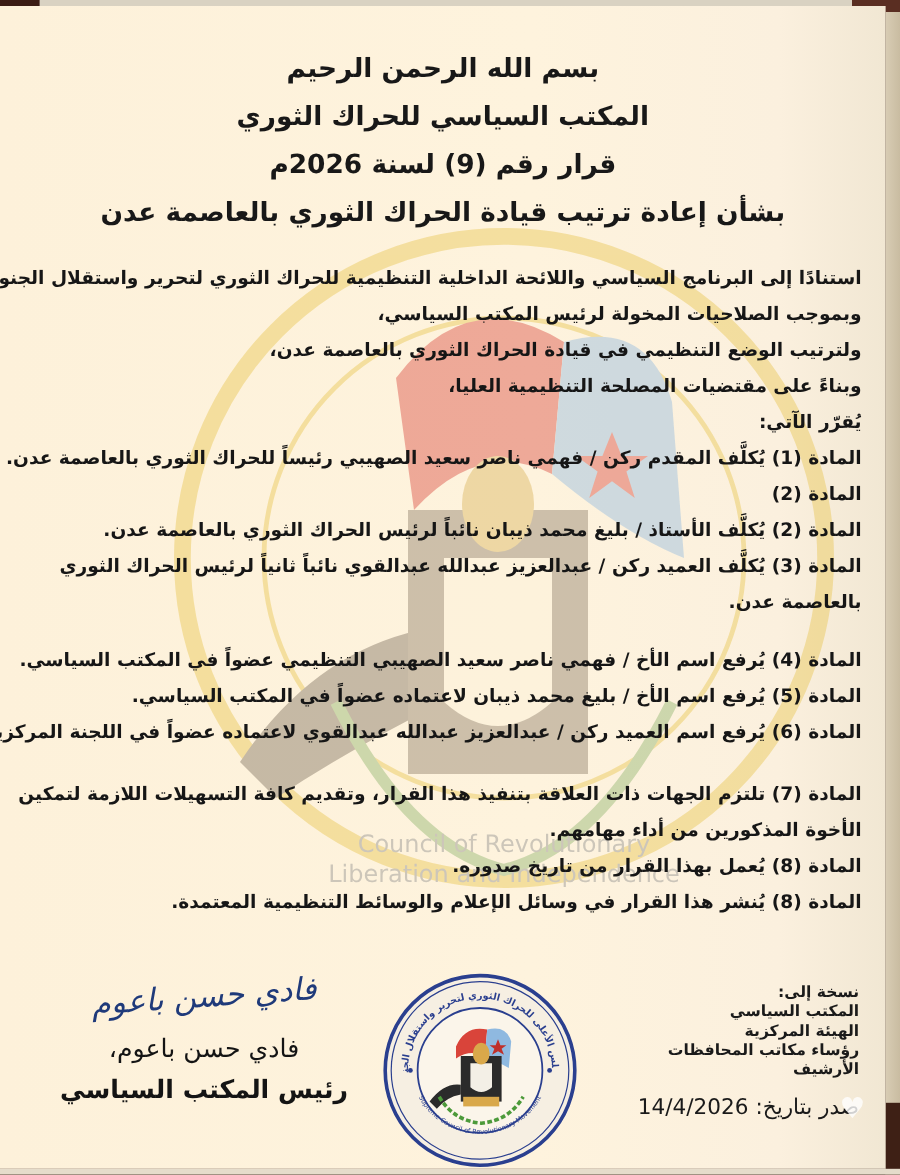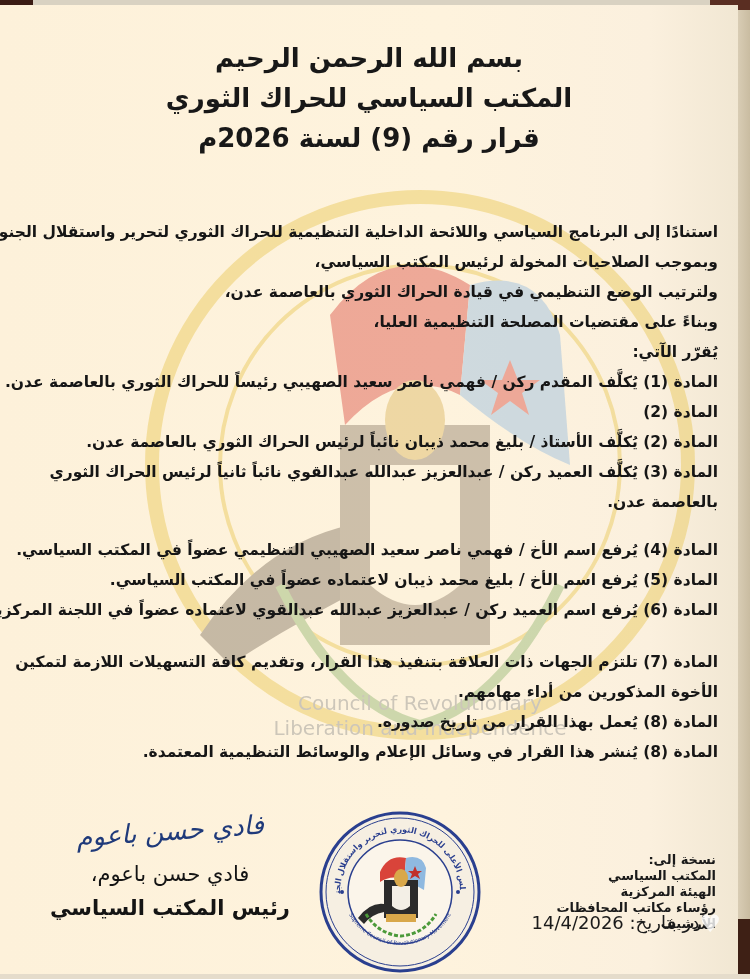--- a/index.html
+++ b/index.html
@@ -22,29 +22,29 @@
       overflow: hidden;
     }
 
     
     .watermark { position: absolute; left: 140px; top: 160px; width: 560px; height: 600px; opacity: 0.42; pointer-events: none; }
     .watermark svg { width: 100%; height: 100%; }
 
     .doc { position: absolute; left: 0; top: 0; width: 738px; height: 969px; direction: rtl; color: #141414; }
 
     .header { position: absolute; top: 33px; left: 0; width: 738px; text-align: center; }
-    .header div { font-family: "DejaVu Sans", sans-serif; font-weight: bold; font-size: 26px; line-height: 40px; color: #181818; }
+    .header div { font-family: "DejaVu Sans", sans-serif; font-weight: bold; font-size: 22px; line-height: 40px; color: #181818; }
 
     .body-text { position: absolute; top: 212px; right: 20px; width: 715px; }
     .line { font-family: "DejaVu Sans", sans-serif; font-weight: bold; font-size: 15.5px; line-height: 30px; white-space: nowrap; color: #161616; letter-spacing: -0.2px; }
     .line.wrap { white-space: normal; }
     .spacer { height: 18px; }
     .spacer.big { height: 22px; }
 
-    .copies { position: absolute; right: 22px; top: 815px; text-align: right; margin-top: 32px; }
+    .copies { position: absolute; right: 22px; top: 815px; text-align: right; }
     .copies .c-line { font-family: "DejaVu Sans", sans-serif; font-weight: bold; font-size: 13px; line-height: 16px; color: #1a1a1a; }
     .issue-date { position: absolute; right: 22px; top: 907px; font-family: "DejaVu Sans", sans-serif; font-weight: normal; font-size: 18px; color: #1a1a1a; direction: rtl; white-space: nowrap; }
     .issue-date .num { direction: ltr; unicode-bidi: embed; }
 
     .seal { position: absolute; left: 318px; top: 805px; width: 164px; height: 164px; }
 
     .sign-block { position: absolute; left: 0; top: 800px; width: 340px; text-align: center; direction: rtl; }
     .signature { font-family: "DejaVu Serif", serif; font-style: italic; font-size: 26px; color: #1f3a7a; height: 52px; line-height: 52px; transform: rotate(-4deg); }
     .sign-name { font-family: "DejaVu Sans", sans-serif; font-weight: normal; font-size: 21px; line-height: 34px; color: #141414; }
     .sign-title { font-family: "DejaVu Sans", sans-serif; font-weight: bold; font-size: 21px; line-height: 34px; color: #141414; }
@@ -78,20 +78,21 @@
       <text x="280" y="570" font-size="20" text-anchor="middle" fill="#8a8a8a" font-family="DejaVu Sans, sans-serif">Liberation and Independence</text>
     </svg>
   </div>
 
   <div class="doc">
 
     <div class="header">
       <div>بسم الله الرحمن الرحيم</div>
       <div>المكتب السياسي للحراك الثوري</div>
       <div>قرار رقم (9) لسنة 2026م</div>
+      <div>بشأن إعادة ترتيب قيادة الحراك الثوري بالعاصمة عدن</div>
     </div>
 
     <div class="body-text">
       <div class="line">استنادًا إلى البرنامج السياسي واللائحة الداخلية التنظيمية للحراك الثوري لتحرير واستقلال الجنوب،</div>
       <div class="line">وبموجب الصلاحيات المخولة لرئيس المكتب السياسي،</div>
       <div class="line">ولترتيب الوضع التنظيمي في قيادة الحراك الثوري بالعاصمة عدن،</div>
       <div class="line">وبناءً على مقتضيات المصلحة التنظيمية العليا،</div>
       <div class="line">يُقرّر الآتي:</div>
 
       <div class="line"><span>المادة (1)</span> <span>يُكلَّف المقدم ركن / فهمي ناصر سعيد الصهيبي رئيساً للحراك الثوري بالعاصمة عدن.</span></div>

